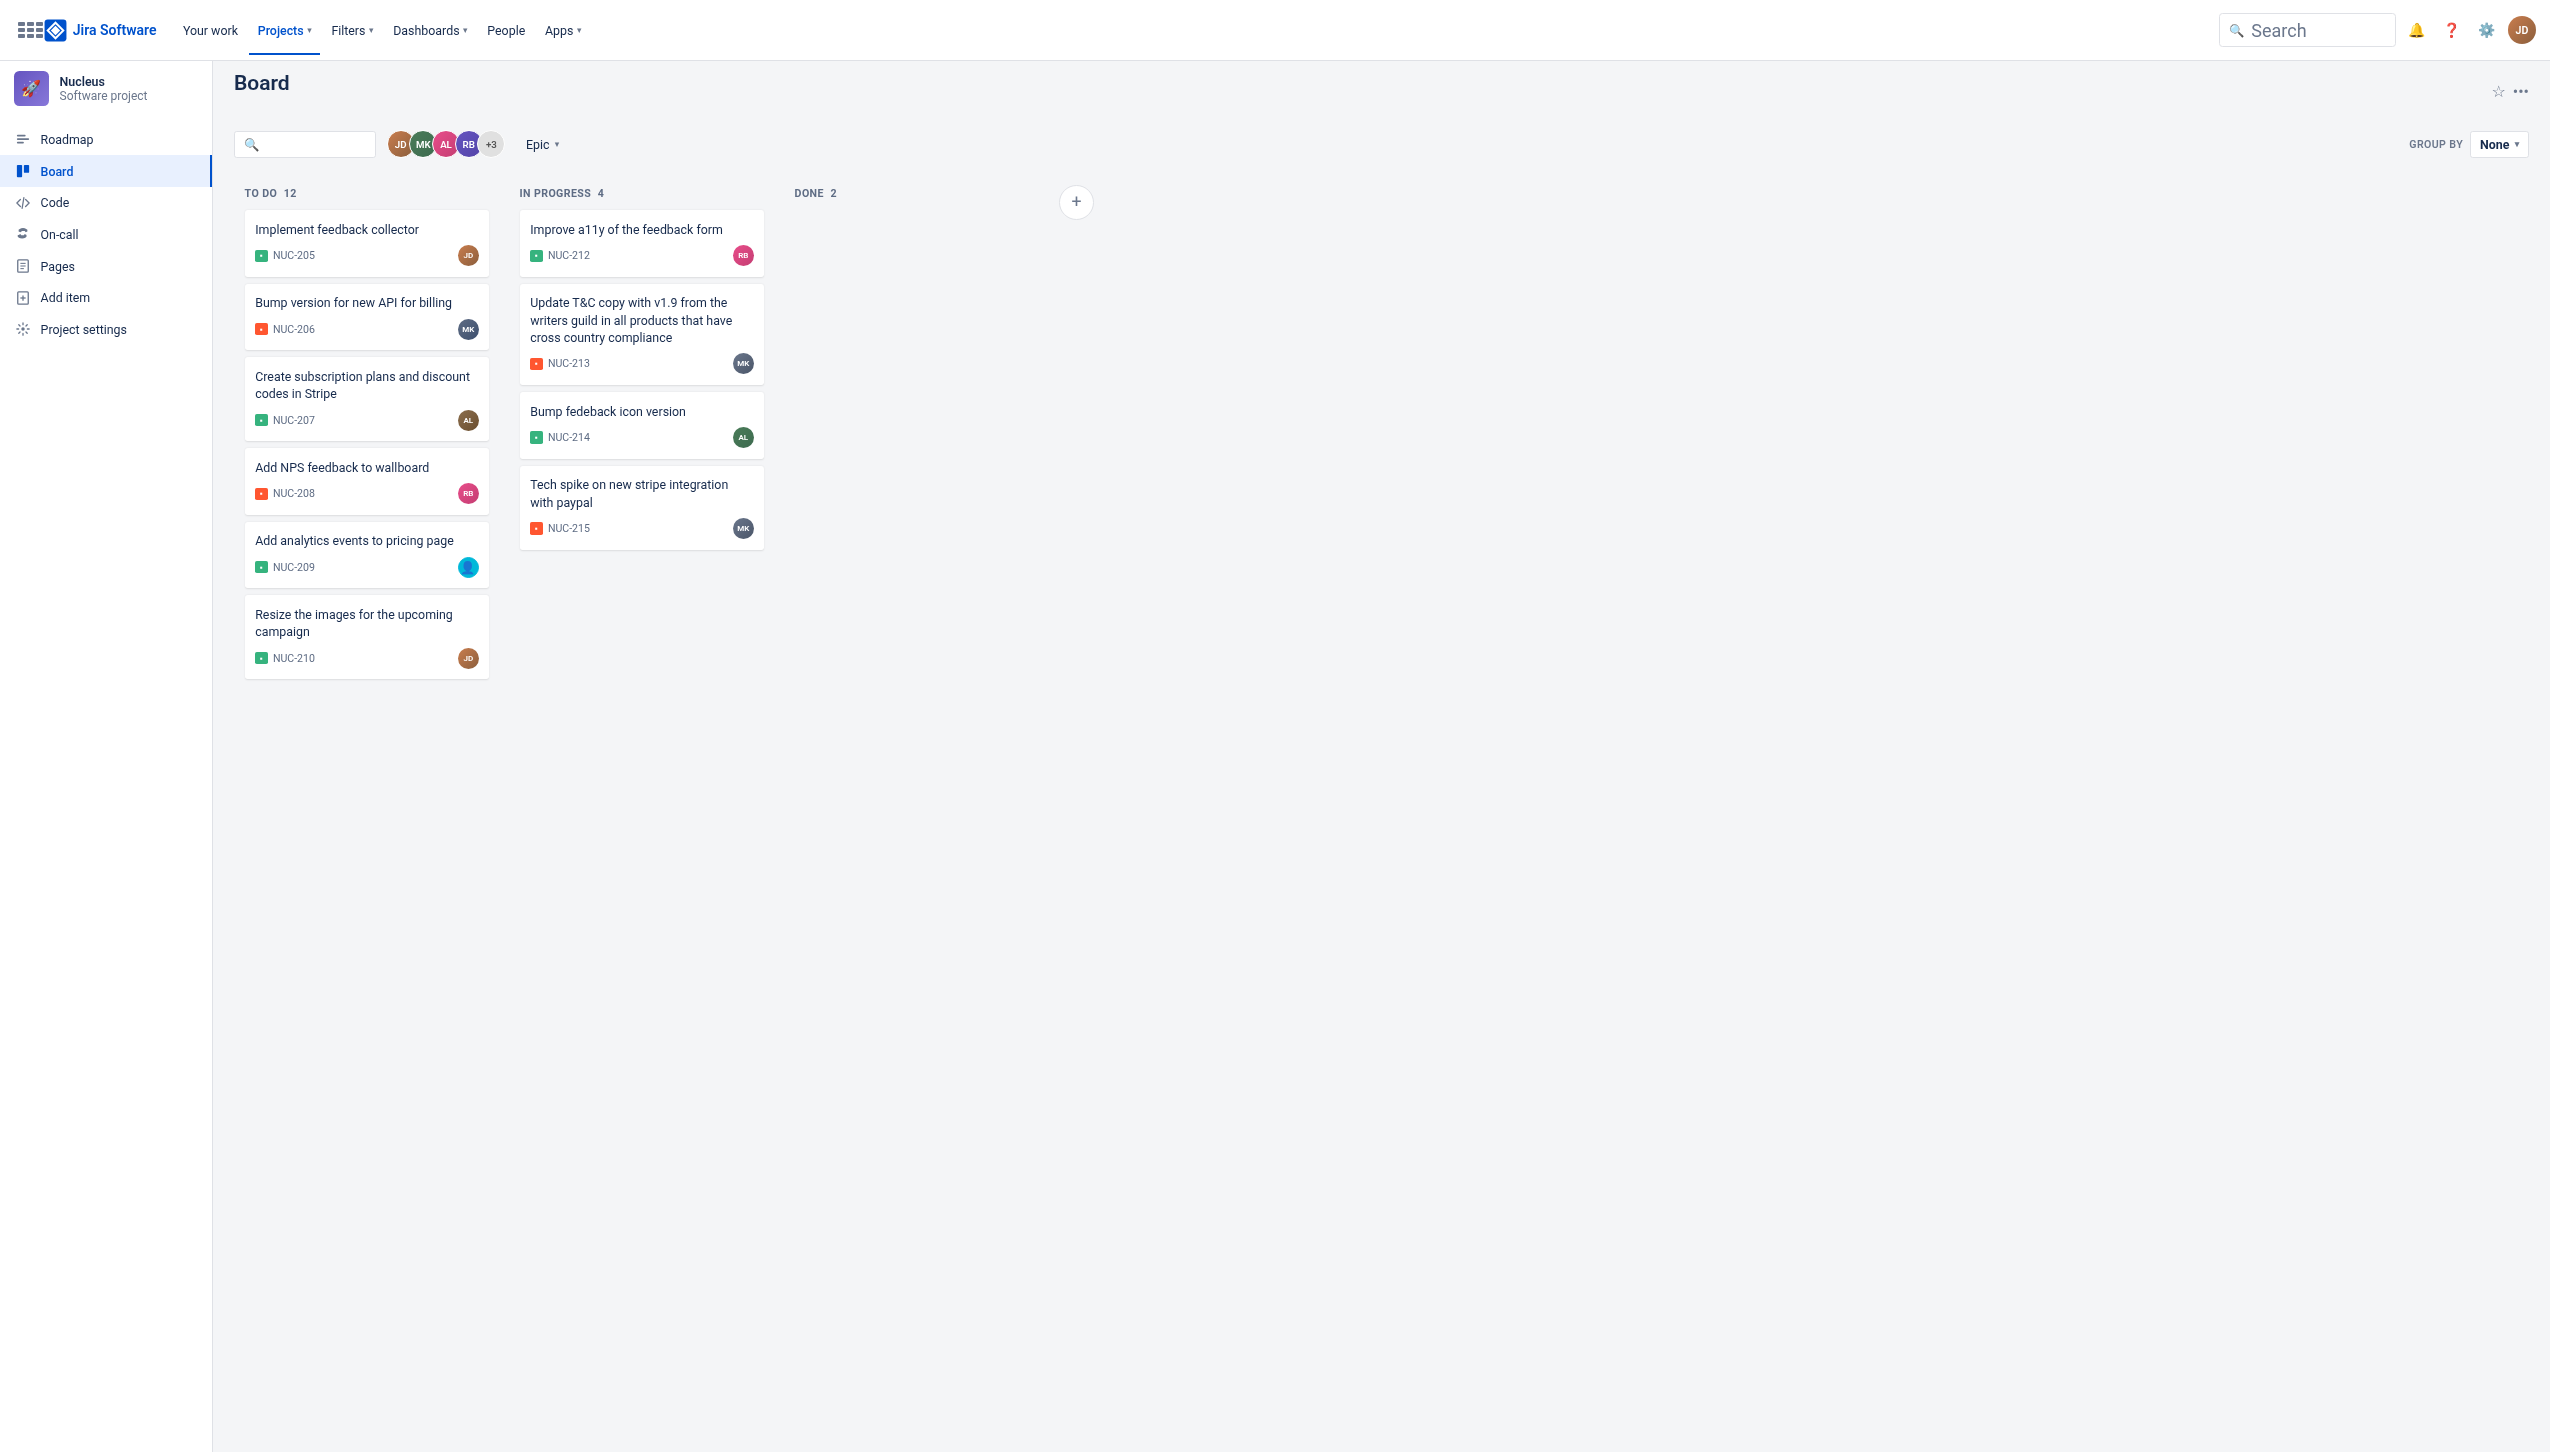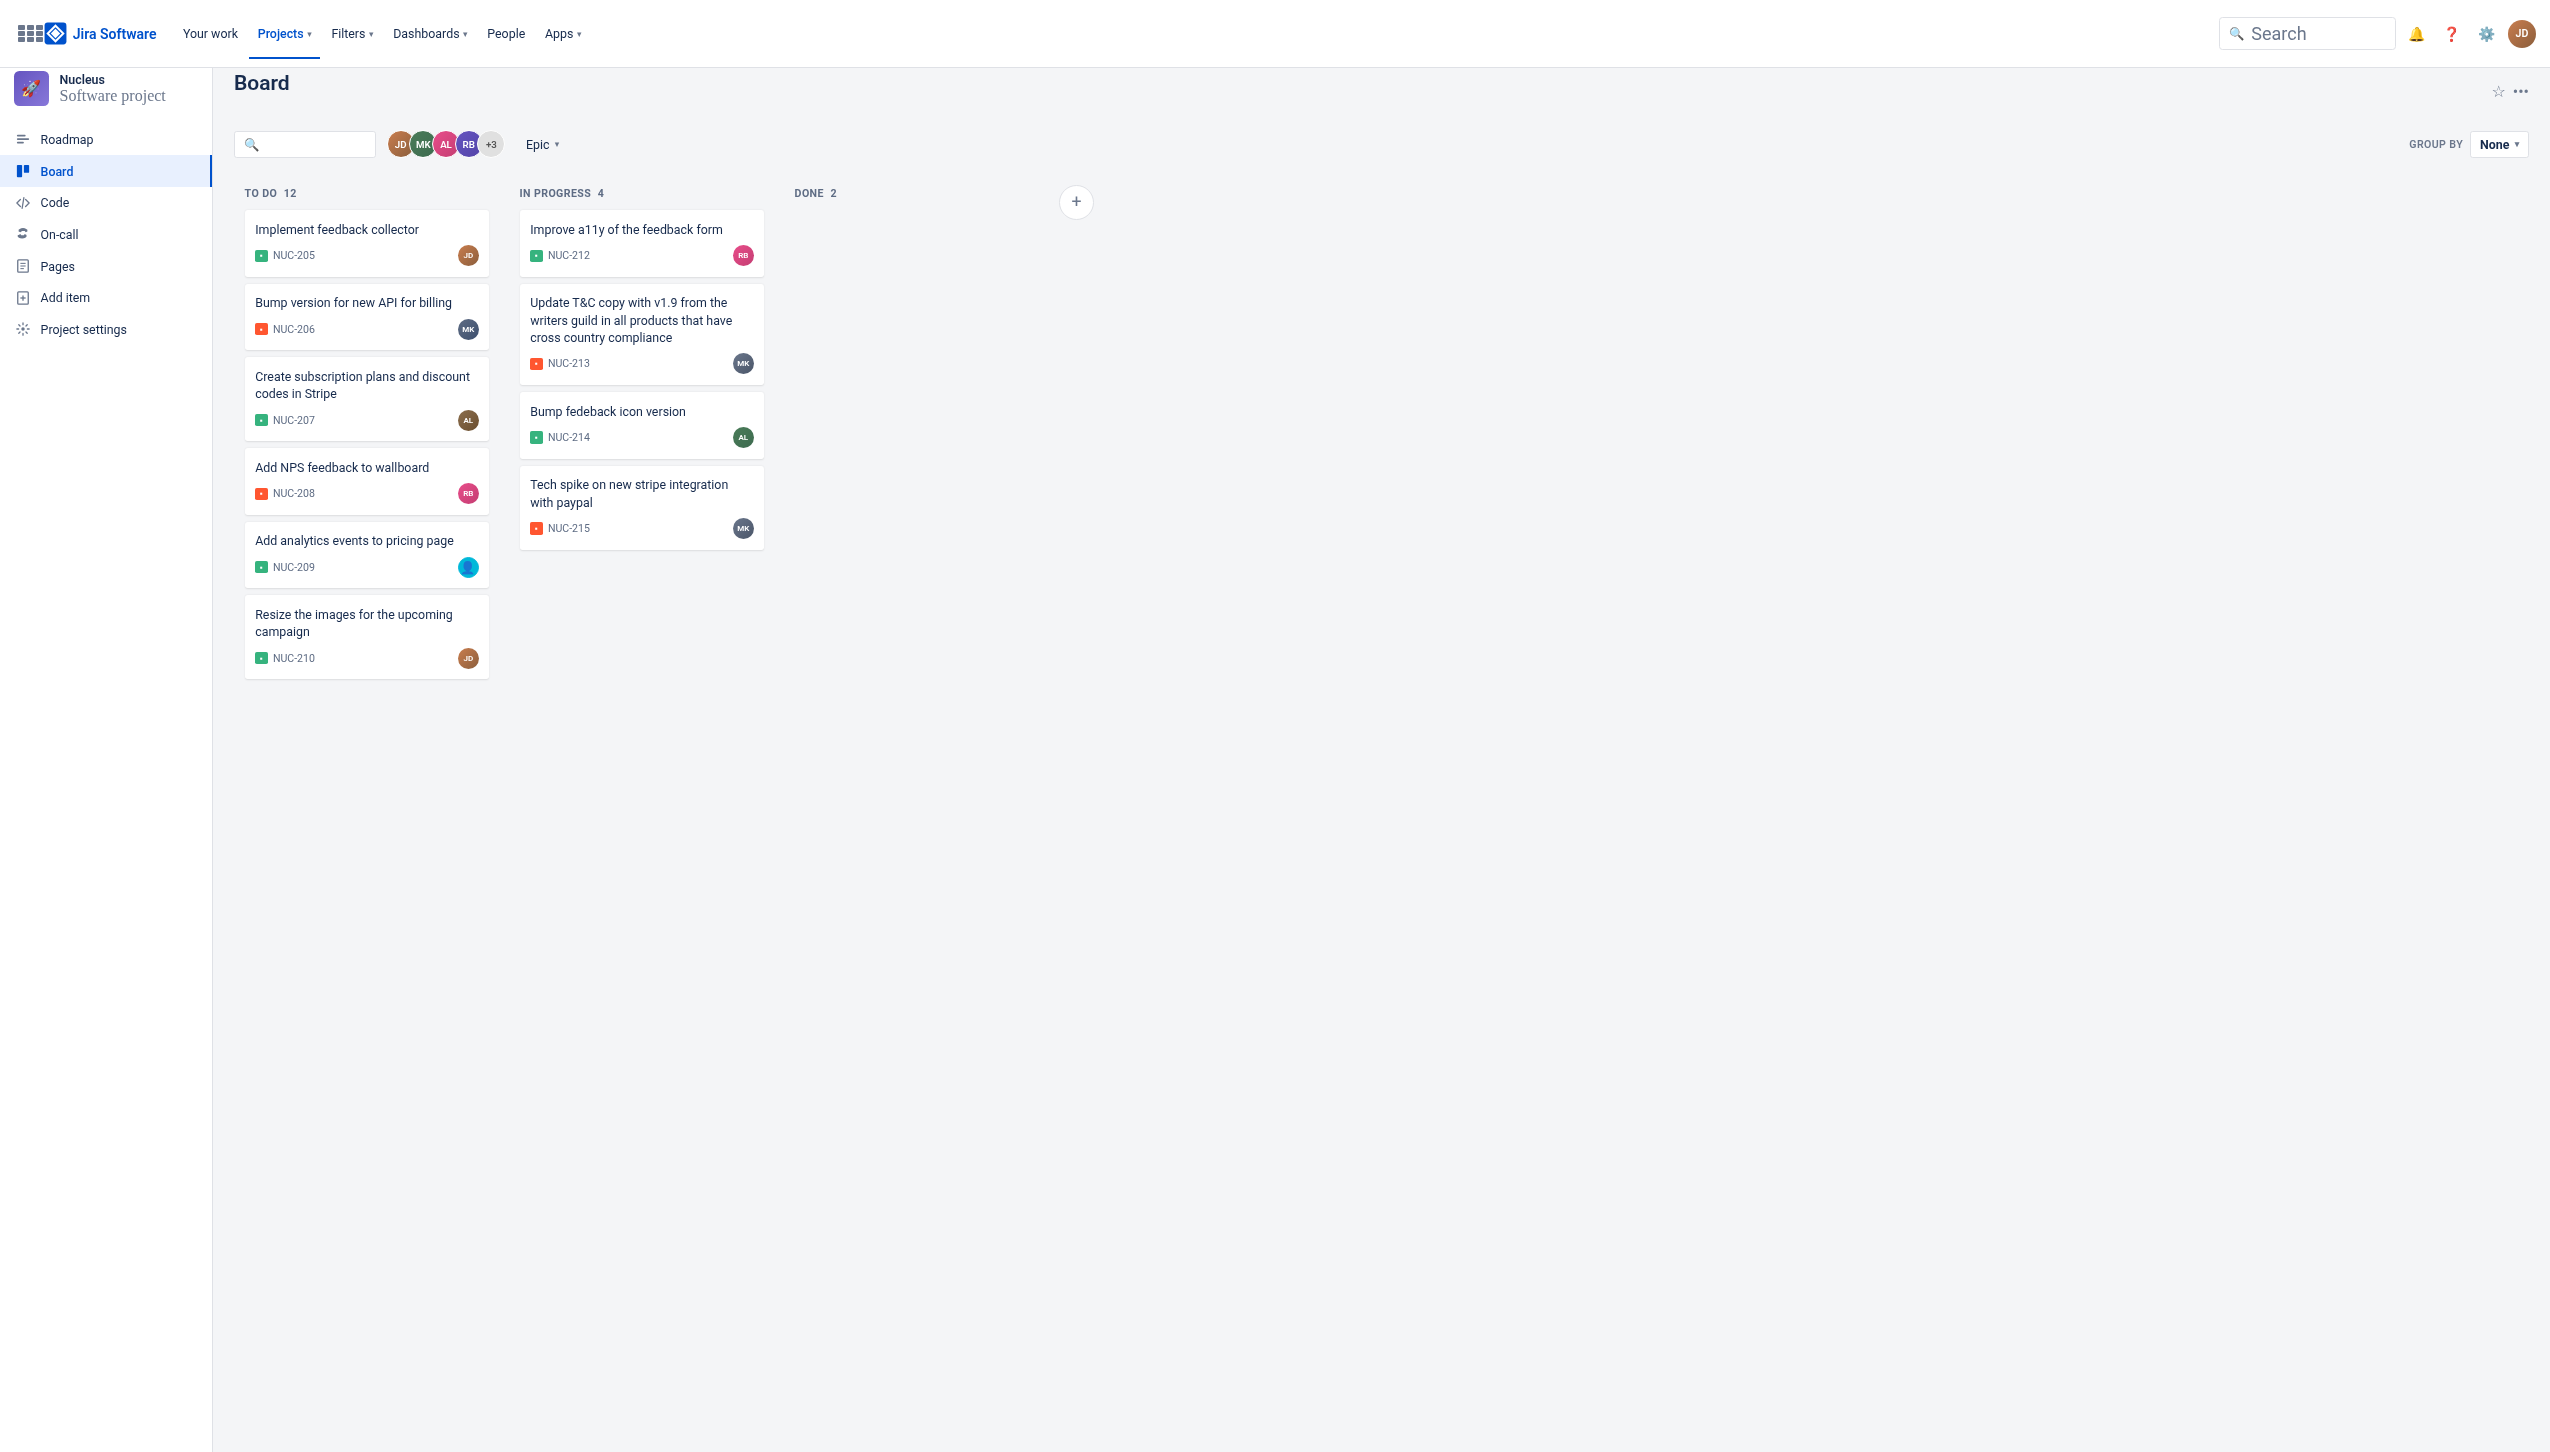--- a/index.html
+++ b/index.html
@@ -1,21 +1,21 @@
 <!DOCTYPE html>
 <html style="font-size:14px"><head>
   <meta charset="utf-8">
   <style>
     * { box-sizing: border-box; margin: 0; padding: 0; }
     body { font-family: -apple-system, BlinkMacSystemFont, "Segoe UI", Roboto, sans-serif; background: #f4f5f7; color: #172b4d; font-size: 12.4px; }
 
     
     .topnav {
       display: flex; align-items: center; background: #fff;
-      border-bottom: 0.9px solid #dfe1e6; height: 68px; padding: 0 14px;
+      border-bottom: 0.9px solid #dfe1e6; height: 61px; padding: 0 14px;
       position: fixed; top: 0; left: 0; right: 0; z-index: 100;
     }
     .topnav-left { display: flex; align-items: center; gap: 3.5px; }
     .grid-icon { width: 25px; height: 25px; display: grid; grid-template-columns: repeat(3,7px); gap: 1.8px; padding: 4.4px; cursor: pointer; }
     .grid-dot { background: #6b778c; border-radius: 0.9px; }
     .logo { display: flex; align-items: center; gap: 5.3px; text-decoration: none; margin-right: 14px; }
     .logo-diamond { width: 25px; height: 25px; }
     .logo-text { font-size: 14px; font-weight: 600; color: #0052cc; }
     .nav-items { display: flex; align-items: center; gap: 2px; }
     .nav-item {
@@ -57,21 +57,21 @@
       top: 50px; left: 0; bottom: 0;
     }
     .sidebar-project { display: flex; align-items: center; gap: 10.6px; padding: 7px 14px 14px; }
     .sidebar-project-icon {
       width: 35px; height: 35px; border-radius: 5.3px;
       background: linear-gradient(135deg, #6554c0, #8777d9);
       display: flex; align-items: center; justify-content: center;
       font-size: 16px;
     }
     .sidebar-project-name { font-size: 12.4px; font-weight: 600; color: #172b4d; }
-    .sidebar-project-sub { font-size: 16px; color: #6b778c; font-family: Liberation Serif, serif; }
+    .sidebar-project-sub { font-size: 12px; color: #6b778c; }
     .sidebar-nav { padding: 3.5px 0; }
     .sidebar-item {
       display: flex; align-items: center; gap: 8.9px; padding: 7px 14px;
       cursor: pointer; color: #172b4d; font-size: 12.4px; border-radius: 0;
     }
     .sidebar-item.active { background: #e8f0fe; color: #0052cc; font-weight: 500; border-right: 2.7px solid #0052cc; }
     .sidebar-icon { width: 17.7px; height: 17.7px; display: flex; align-items: center; justify-content: center; color: #6b778c; }
     .sidebar-item.active .sidebar-icon { color: #0052cc; }
 
     

